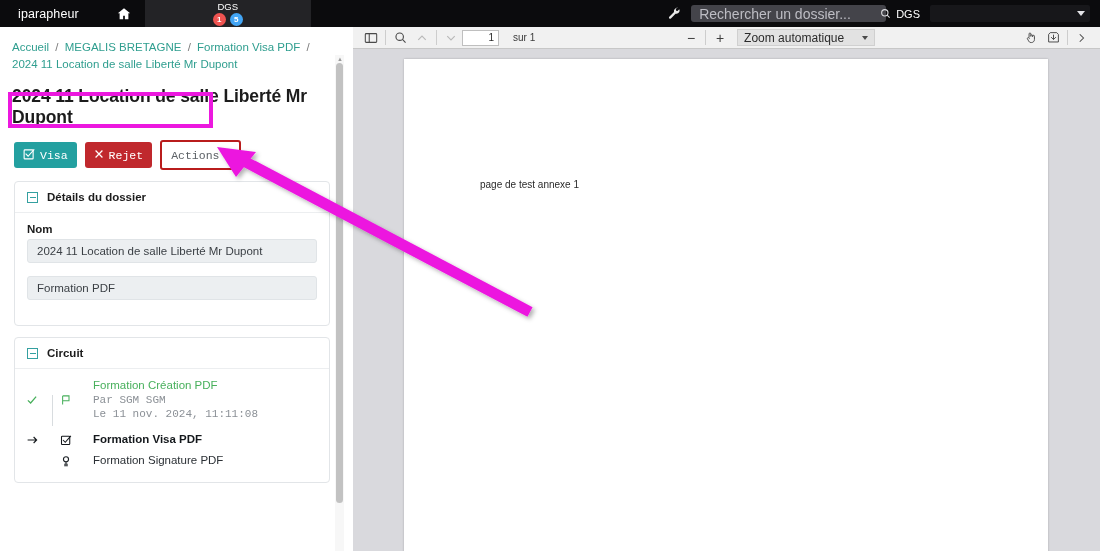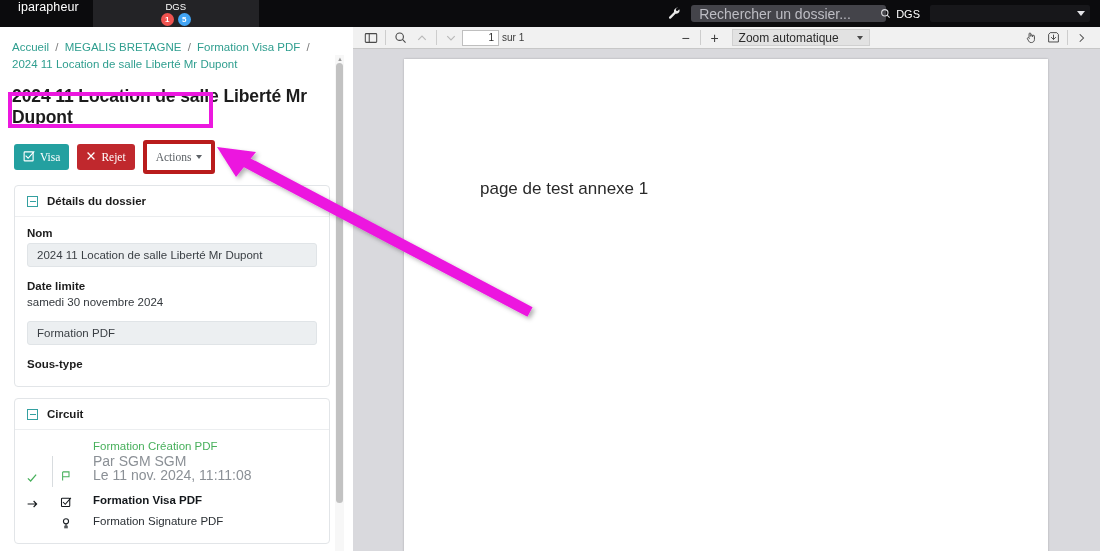--- a/index.html
+++ b/index.html
@@ -14,21 +14,20 @@
   .topbar {
     position: absolute; top: 0; left: 0;
     width: 1100px; height: 27px;
     background: #0b0b0d;
     display: flex; align-items: center;
   }
   .brand-zone {
     display: flex; align-items: center;
     height: 27px; padding: 0 14px 0 18px;
     gap: 38px;
-    flex-direction: column;
   }
   .brand-name {
     color: #ffffff; font-size: 12.5px; letter-spacing: .1px;
   }
   .home-icon { color: #ffffff; display: flex; align-items: center; }
   .tenant-tab {
     width: 166px; height: 27px;
     background: #232326;
     display: flex; flex-direction: column;
     align-items: center; justify-content: center;
@@ -102,27 +101,27 @@
   }
 
   .action-row {
     margin: 12px 0 0 14px;
     display: flex; align-items: center; gap: 8px;
   }
   .btn {
     height: 24px; border-radius: 3px;
     display: inline-flex; align-items: center; gap: 5px;
     padding: 13px 9px; font-size: 11.5px; cursor: pointer;
-    border: none; font-family: Liberation Serif, serif;
+    border: none; font-family: Liberation Mono, monospace;
   }
   .btn-visa { background: #23a0a0; color: #ffffff; }
   .btn-rejet { background: #c0282d; color: #ffffff; }
   .btn-actions {
     background: #ffffff; color: #5c6166;
-    border: 4px solid #b91c1c;
+    border: 2px solid #b91c1c;
   }
 
   
   .highlight-box {
     position: absolute;
     left: 8px; top: 92px;
     width: 205px; height: 36px;
     border: 4px solid #ec18df;
     pointer-events: none;
   }
@@ -167,40 +166,40 @@
   }
   .field-group { margin-bottom: 13px; }
   .field-group:last-child { margin-bottom: 0; }
 
   .details-card { margin-top: 11px; }
   .circuit-card { margin-top: 11px; }
 
   
   .circuit-body { padding: 8px 12px 12px 10px; }
   .circuit-item {
-    display: flex; align-items: flex-end;
+    display: flex; align-items: center;
     gap: 18px; position: relative;
   }
   .ci-state {
     width: 14px; flex: none;
     display: flex; justify-content: center;
     font-size: 12px; line-height: 16px;
   }
   .ci-icon {
     width: 18px; flex: none;
     display: flex; justify-content: center; align-items: center;
     height: 16px;
   }
   .ci-main { flex: 1; padding-bottom: 2px; }
   .ci-title { font-size: 11.5px; line-height: 16px; }
   .ci-title.done { color: #48b05c; }
   .ci-title.current { color: #14181c; font-weight: 700; }
   .ci-title.pending { color: #2b3035; }
   .ci-sub {
-    font-size: 14px; color: #8b9096; line-height: 14px;
+    font-size: 11px; color: #8b9096; line-height: 14px; font-family: Liberation Mono, monospace;
   }
   .ci-connector {
     position: absolute; left: 27px; top: 18px; bottom: 2px;
     width: 1px; background: #d8dcdf;
   }
   .circuit-item.has-sub { padding-bottom: 5px; }
   .circuit-item.plain { margin-top: 3px; }
 
   
   .panel-scrollbar {
@@ -245,21 +244,21 @@
   }
   .page-num-input {
     width: 37px; height: 16px;
     border: 1px solid #bfbfbf; background: #ffffff;
     font-size: 10px; text-align: right;
     padding: 0 4px; color: #2a2a2a;
     font-family: "Liberation Sans", sans-serif;
     outline: none;
   }
   .page-total {
-    font-size: 10px; color: #3b3b3b; margin-left: 3px;
+    font-size: 10px; color: #3b3b3b; margin-left: 14px;
   }
   .tb-spacer { flex: 1; }
   .zoom-select {
     height: 17px; background: #e2e2e2;
     border: 1px solid #d0d0d0;
     display: flex; align-items: center; gap: 18px;
     padding: 0 6px; font-size: 12px; color: #2b2b2b;
     cursor: pointer; margin-left: 6px;
   }
   .zoom-caret {
@@ -280,21 +279,21 @@
   }
   .pdf-page {
     position: absolute;
     left: 51px; top: 10px;
     width: 644px; height: 510px;
     background: #ffffff;
     box-shadow: 0 0 2px rgba(0,0,0,.22);
   }
   .pdf-text {
     position: absolute; left: 76px; top: 120px;
-    font-size: 17px; color: #2a2a2a;
+    font-size: 10px; color: #2a2a2a;
   }
 
   
   .arrow-overlay {
     position: absolute; top: 0; left: 0;
     width: 1100px; height: 551px;
     pointer-events: none;
   }
 </style>
 </head>
@@ -384,28 +383,23 @@
     <div class="card-header">
       <span class="collapse-box"></span>
       <span>Détails du dossier</span>
     </div>
     <div class="card-body">
       <div class="field-group">
         <div class="field-label">Nom</div>
         <div class="field-readonly">2024 11 Location de salle Liberté Mr Dupont</div>
       </div>
       <div class="field-group">
-        <div class="field-label">Date limite</div>
-        <div class="field-plain">samedi 30 novembre 2024</div>
-      </div>
-      <div class="field-group">
         <div class="field-readonly">Formation PDF</div>
       </div>
       <div class="field-group">
-        <div class="field-label">Sous-type</div>
       </div>
     </div>
   </div>
 
   <div class="card circuit-card">
     <div class="card-header">
       <span class="collapse-box"></span>
       <span>Circuit</span>
     </div>
     <div class="circuit-body">

